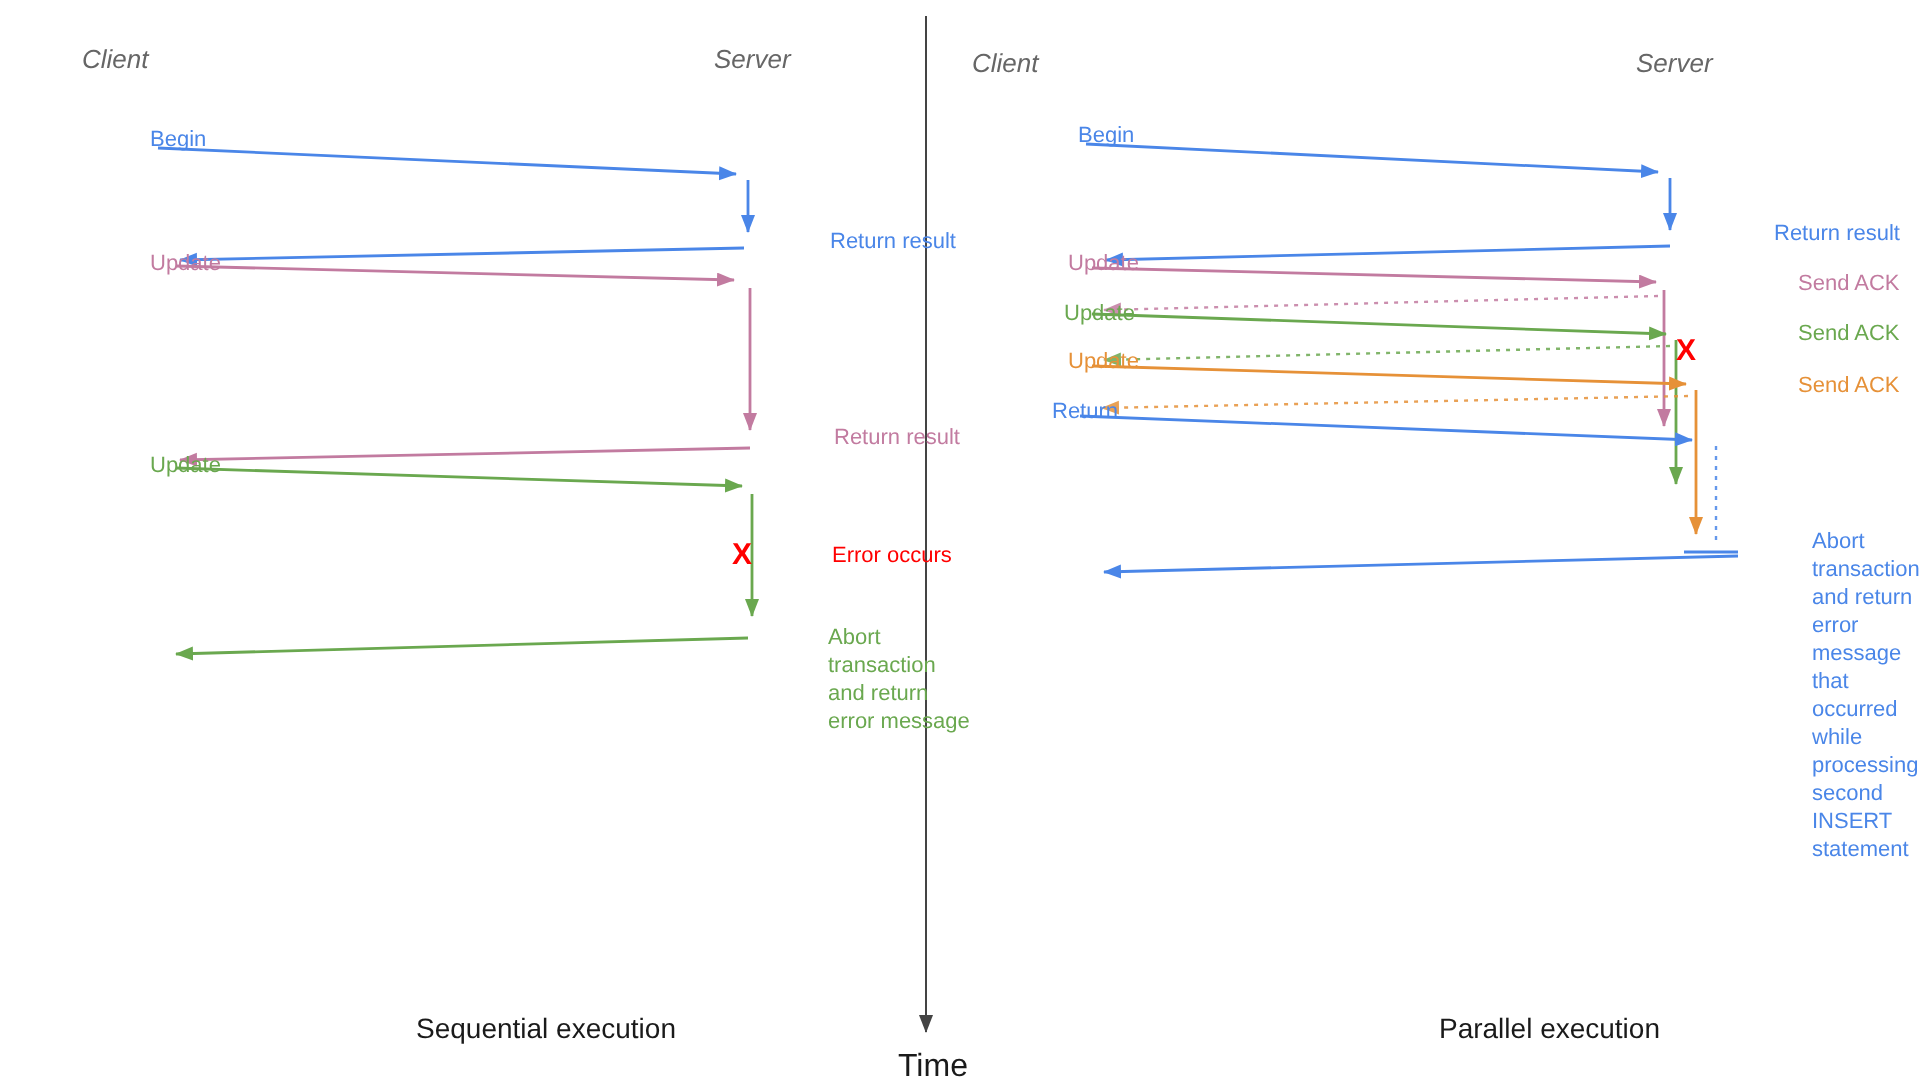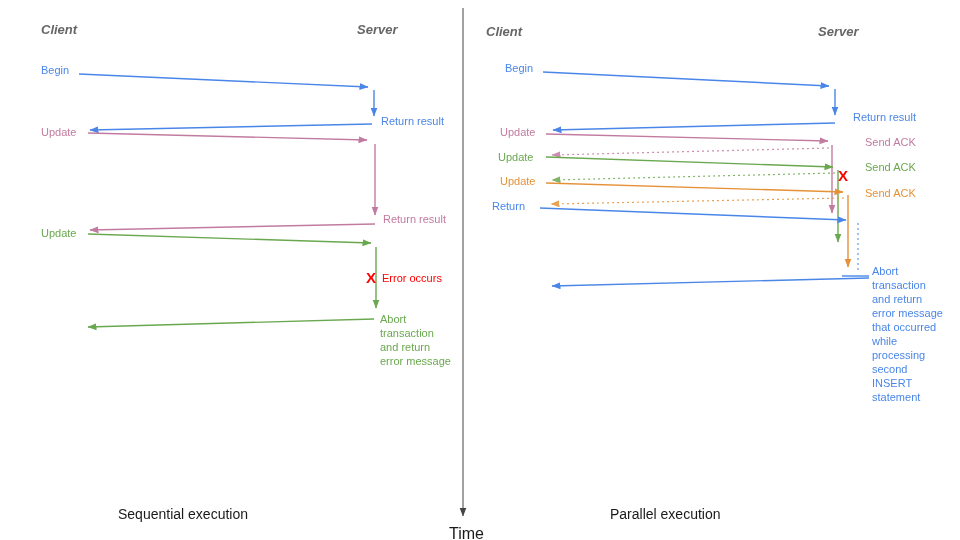--- a/index.html
+++ b/index.html
@@ -3,23 +3,23 @@
 <meta charset="utf-8">
 <style>
   :root{
     --c-blue:#4a86e8; --c-pink:#c27ba0; --c-green:#6aa84f; --c-orange:#e69138;
     --c-red:#ff0000; --c-header_gray:#666666; --c-text_black:#1a1a1a; --c-divider:#444444;
   }
   html,body{margin:0;padding:0;background:#fff;}
   .stage{position:relative;width:960px;height:540px;background:#ffffff;overflow:hidden;
          font-family:"Liberation Sans",sans-serif;}
   .stage svg{position:absolute;left:0;top:0;}
-  .lbl{position:absolute;font-size:11px;line-height:13px;white-space:pre-line;}
-  .hdr{position:absolute;font-size:13px;font-style:italic;color:var(--c-header_gray);font-weight:bold;}
-  .caption{position:absolute;font-size:14px;color:var(--c-text_black);text-align:left;width:220px;}
+  .lbl{position:absolute;font-size:11px;line-height:13px;white-space:pre-line;margin-left:34px;}
+  .hdr{position:absolute;font-size:13px;font-style:italic;color:var(--c-header_gray);}
+  .caption{position:absolute;font-size:14px;color:var(--c-text_black);text-align:right;width:220px;}
   .time{position:absolute;font-size:16px;color:var(--c-text_black);}
   .errx{position:absolute;font-size:15px;font-weight:700;color:var(--c-red);line-height:15px;}
   .note{line-height:14px;}
   .c-blue{color:var(--c-blue);} .c-pink{color:var(--c-pink);} .c-green{color:var(--c-green);}
   .c-orange{color:var(--c-orange);} .c-red{color:var(--c-red);}
   .s-blue{stroke:var(--c-blue);} .s-pink{stroke:var(--c-pink);} .s-green{stroke:var(--c-green);}
   .s-orange{stroke:var(--c-orange);} .s-div{stroke:var(--c-divider);}
   .f-blue{fill:var(--c-blue);} .f-pink{fill:var(--c-pink);} .f-green{fill:var(--c-green);}
   .f-orange{fill:var(--c-orange);} .f-div{fill:var(--c-divider);}
   .ln{fill:none;stroke-width:1.4px;}

